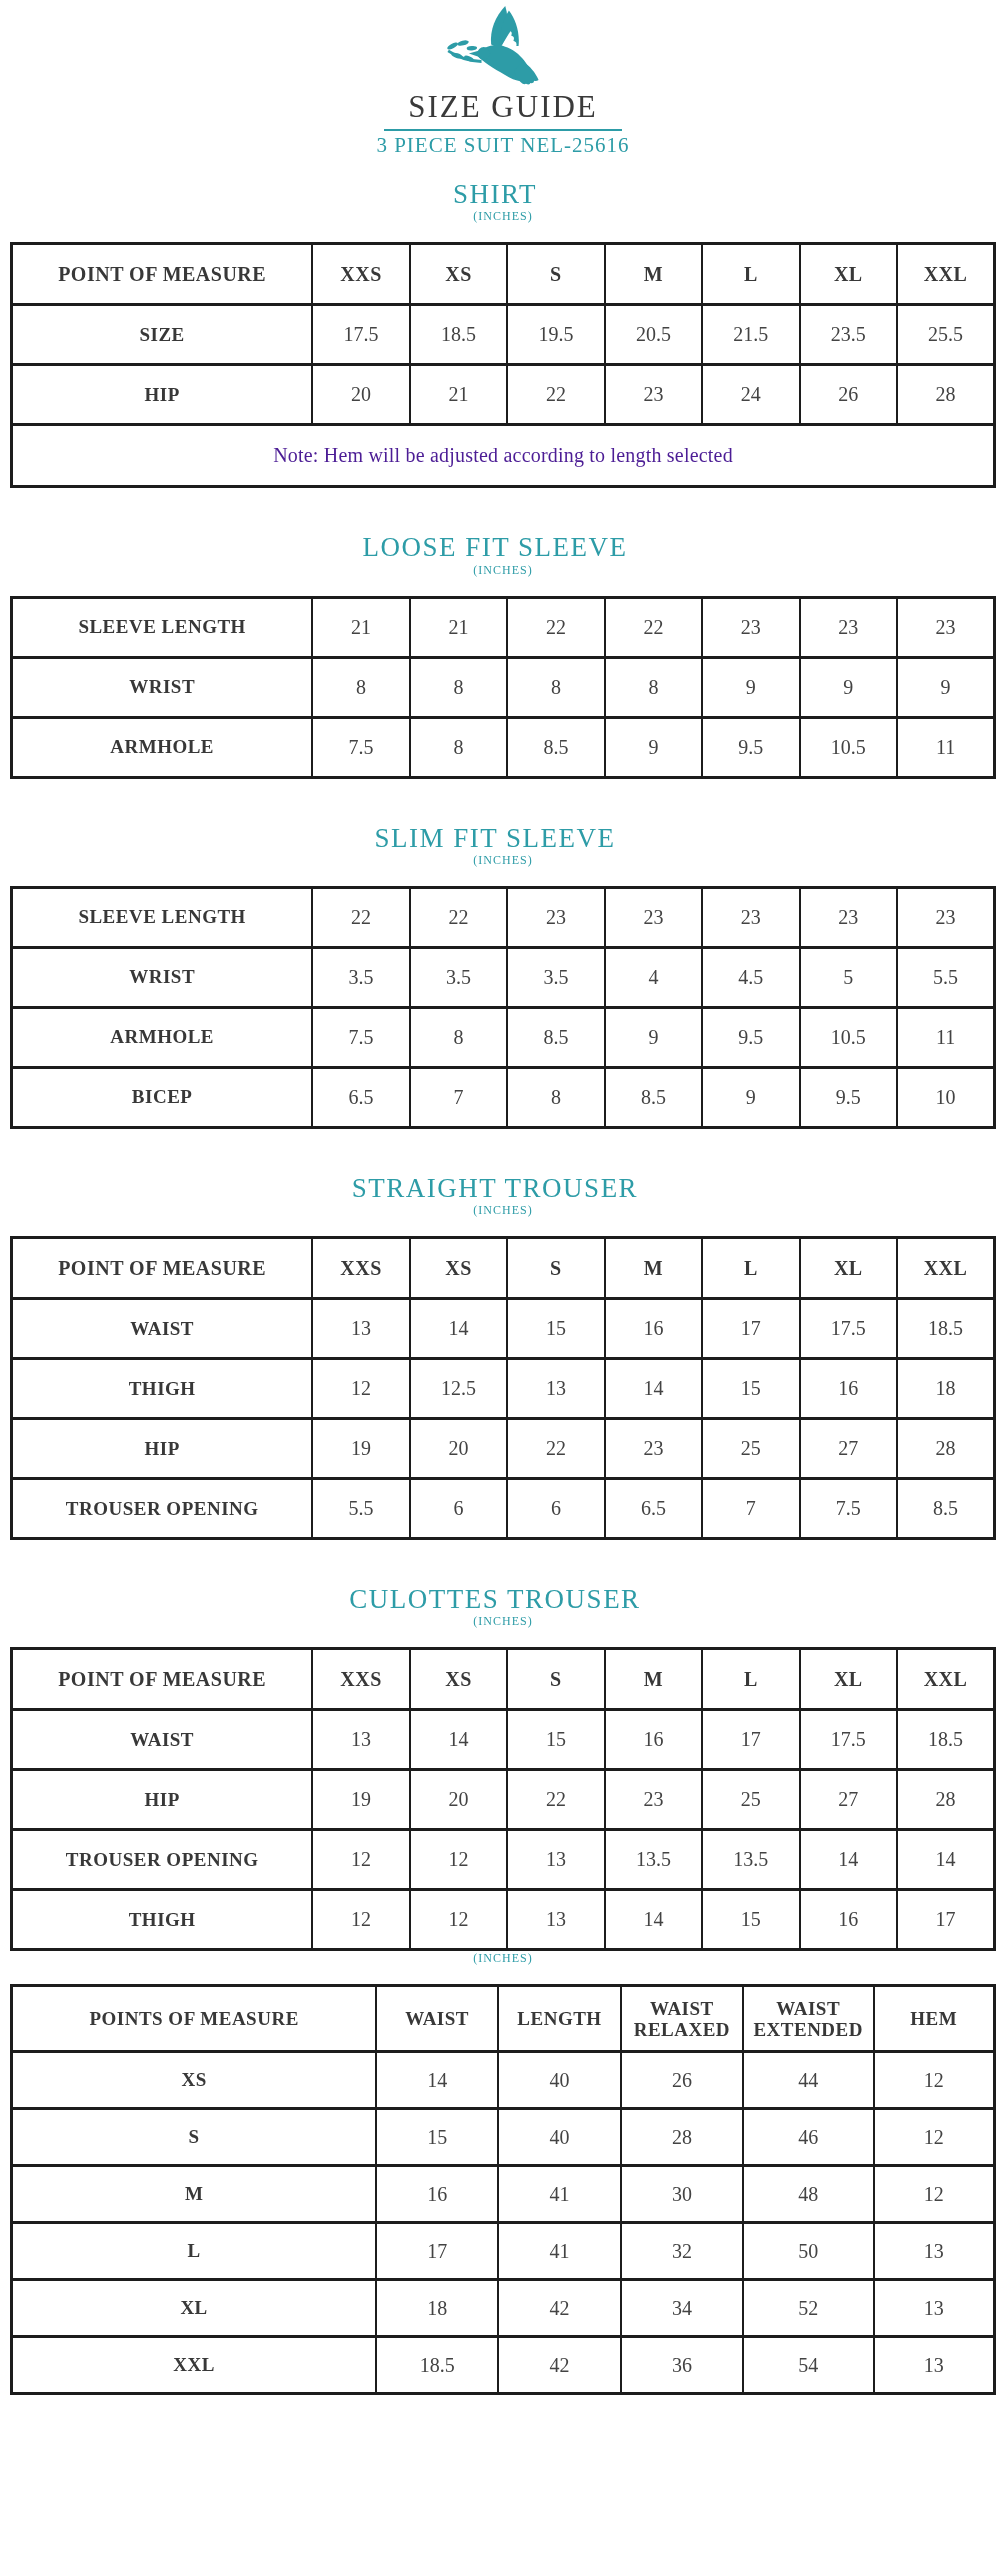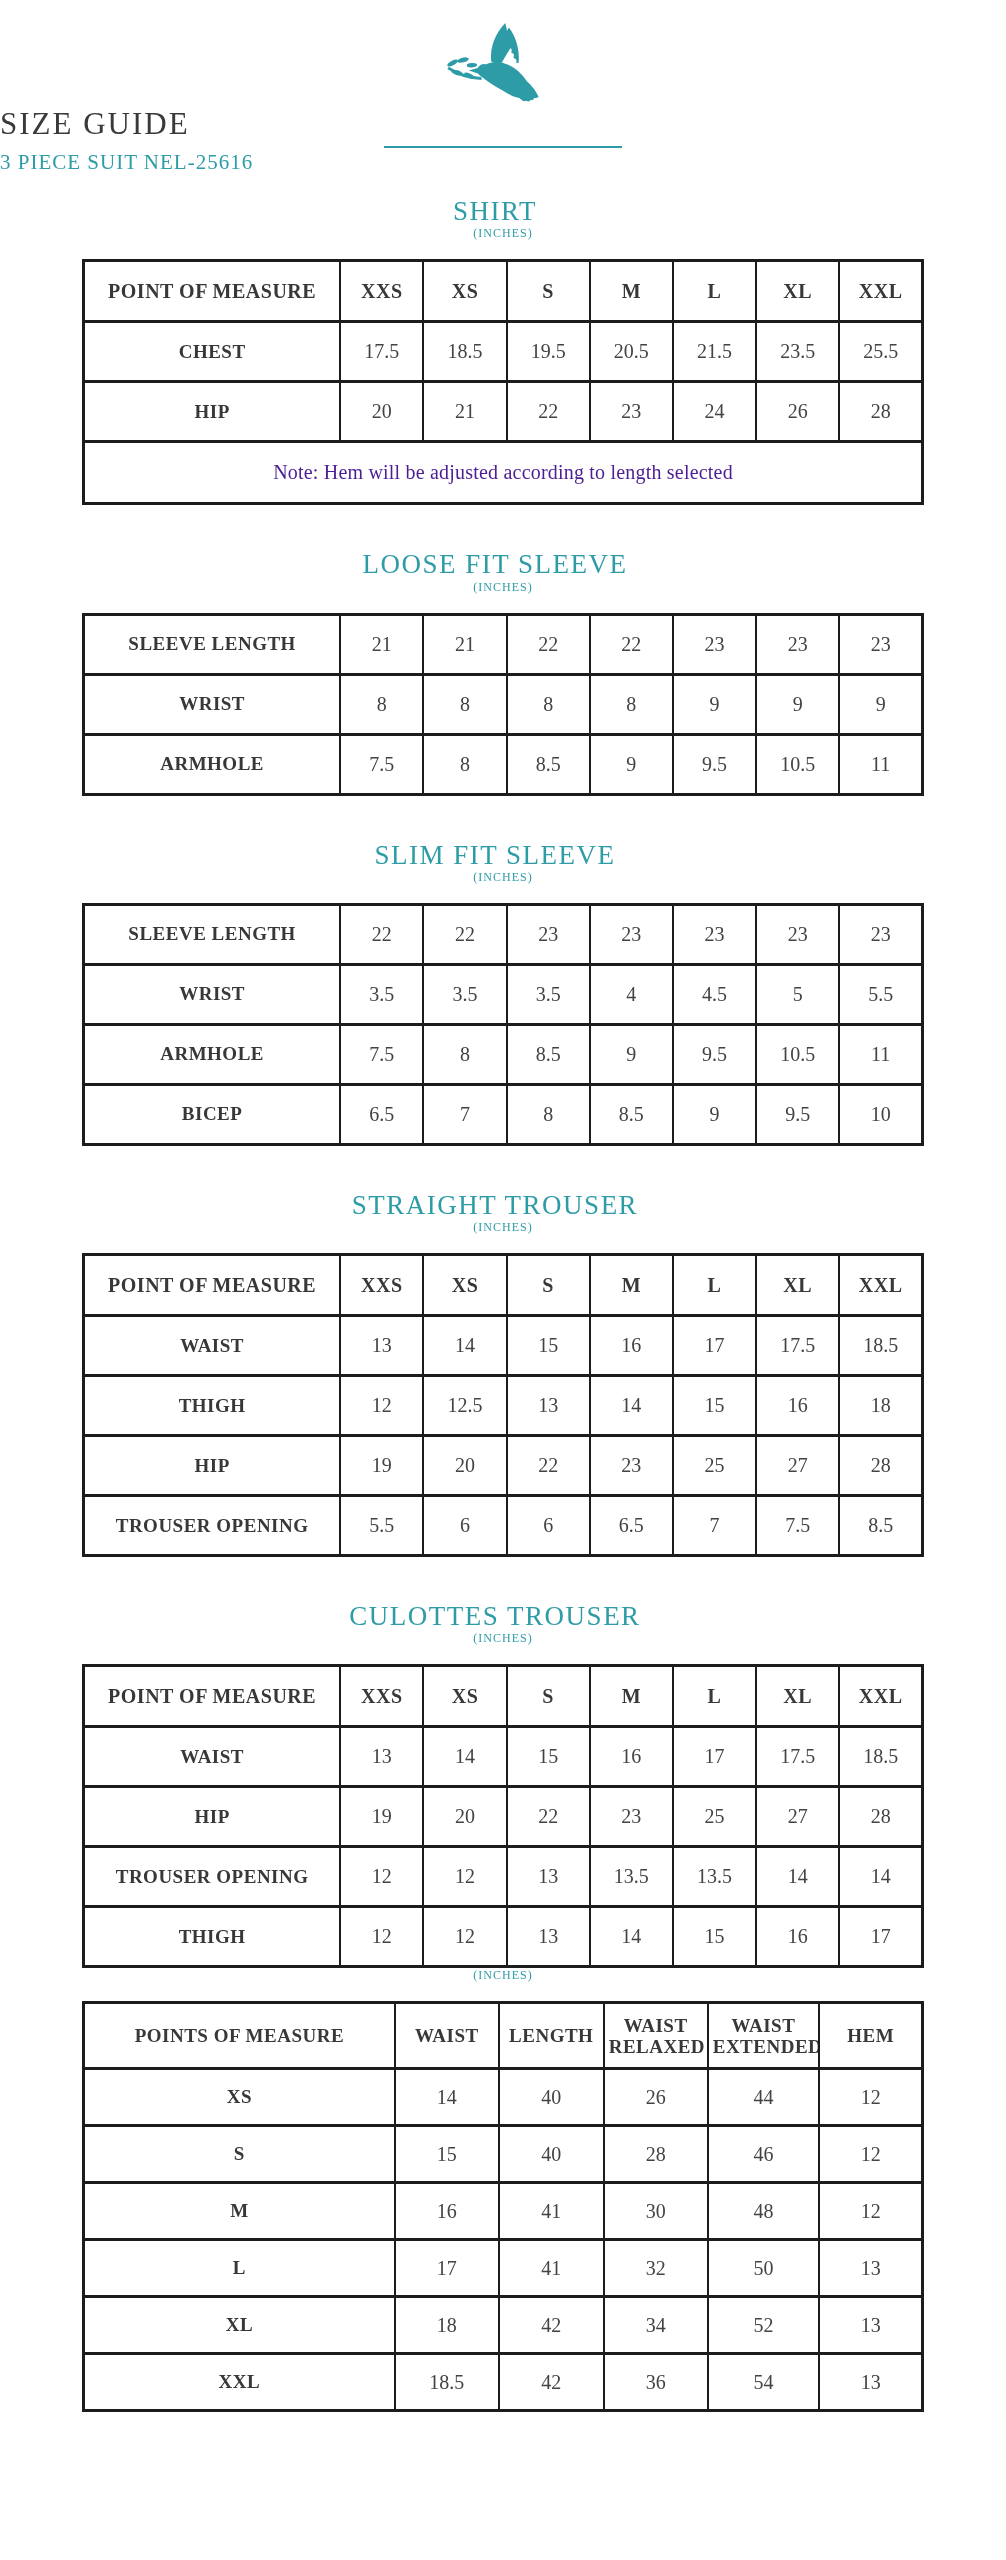--- a/index.html
+++ b/index.html
@@ -6,21 +6,21 @@
     margin: 0;
     padding: 0;
     background: #ffffff;
   }
   body {
     width: 1006px;
     min-height: 2560px;
     font-family: "Liberation Serif", "DejaVu Serif", serif;
     color: #3c3c3c;
   }
-  .page-header { text-align: left; padding-top: 21px; }
+  .page-header { text-align: center; padding-top: 4px; }
   .logo-wrap { width: 126px; margin: 0 auto; }
   .logo-wrap svg { display: block; width: 126px; height: 84px; }
   .page-title {
     margin: 2px 0 0 0;
     font-size: 31px;
     font-weight: normal;
     letter-spacing: 2px;
     color: #3a3a3a;
     line-height: 1.1;
   }
@@ -49,21 +49,21 @@
     line-height: 1.12;
   }
   .size-section:first-child .sec-title { margin-top: 22px; }
   .sec-unit {
     font-size: 12px;
     letter-spacing: 1px;
     color: #2d9ca7;
     line-height: 1.25;
   }
   table.size-table {
-    width: 842px;
+    width: 986px;
     margin: 18px auto 0 auto;
     border-collapse: collapse;
     table-layout: fixed;
     border: 3px solid #1c1c1c;
   }
   table.size-table th, table.size-table td {
     border-left: 2px solid #1c1c1c;
     border-right: 2px solid #1c1c1c;
     border-top: 3px solid #1c1c1c;
     border-bottom: 3px solid #1c1c1c;
@@ -165,21 +165,21 @@
             <th>XS</th>
             <th>S</th>
             <th>M</th>
             <th>L</th>
             <th>XL</th>
             <th>XXL</th>
           </tr>
         </thead>
       <tbody>
           <tr>
-            <th class="row-label">CHEST</th>
+            <th class="row-label">SIZE</th>
             <td>17.5</td>
             <td>18.5</td>
             <td>19.5</td>
             <td>20.5</td>
             <td>21.5</td>
             <td>23.5</td>
             <td>25.5</td>
           </tr>
           <tr>
             <th class="row-label">HIP</th>

